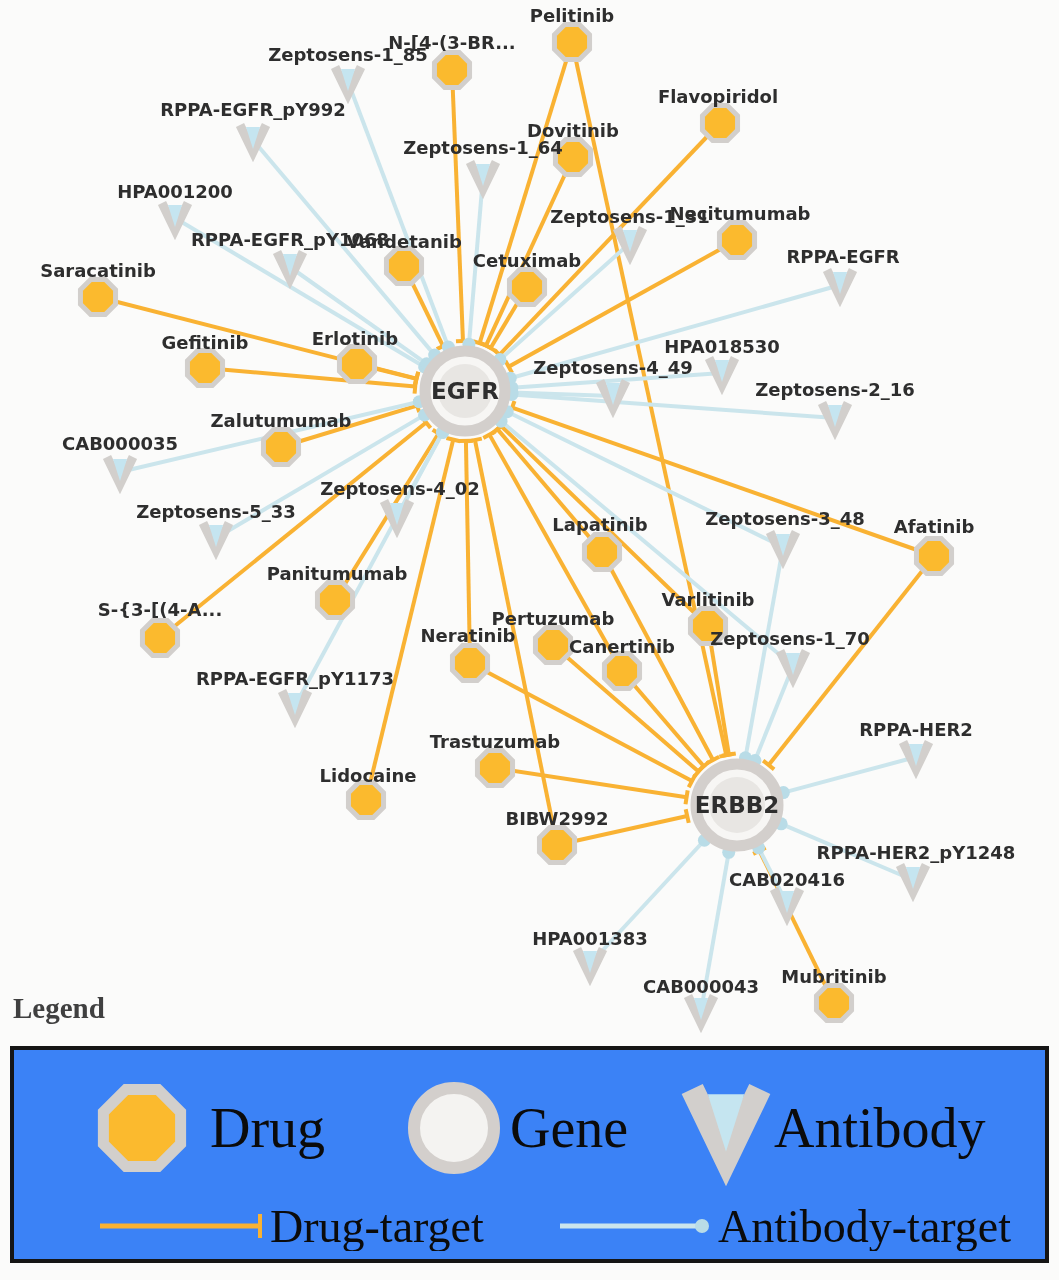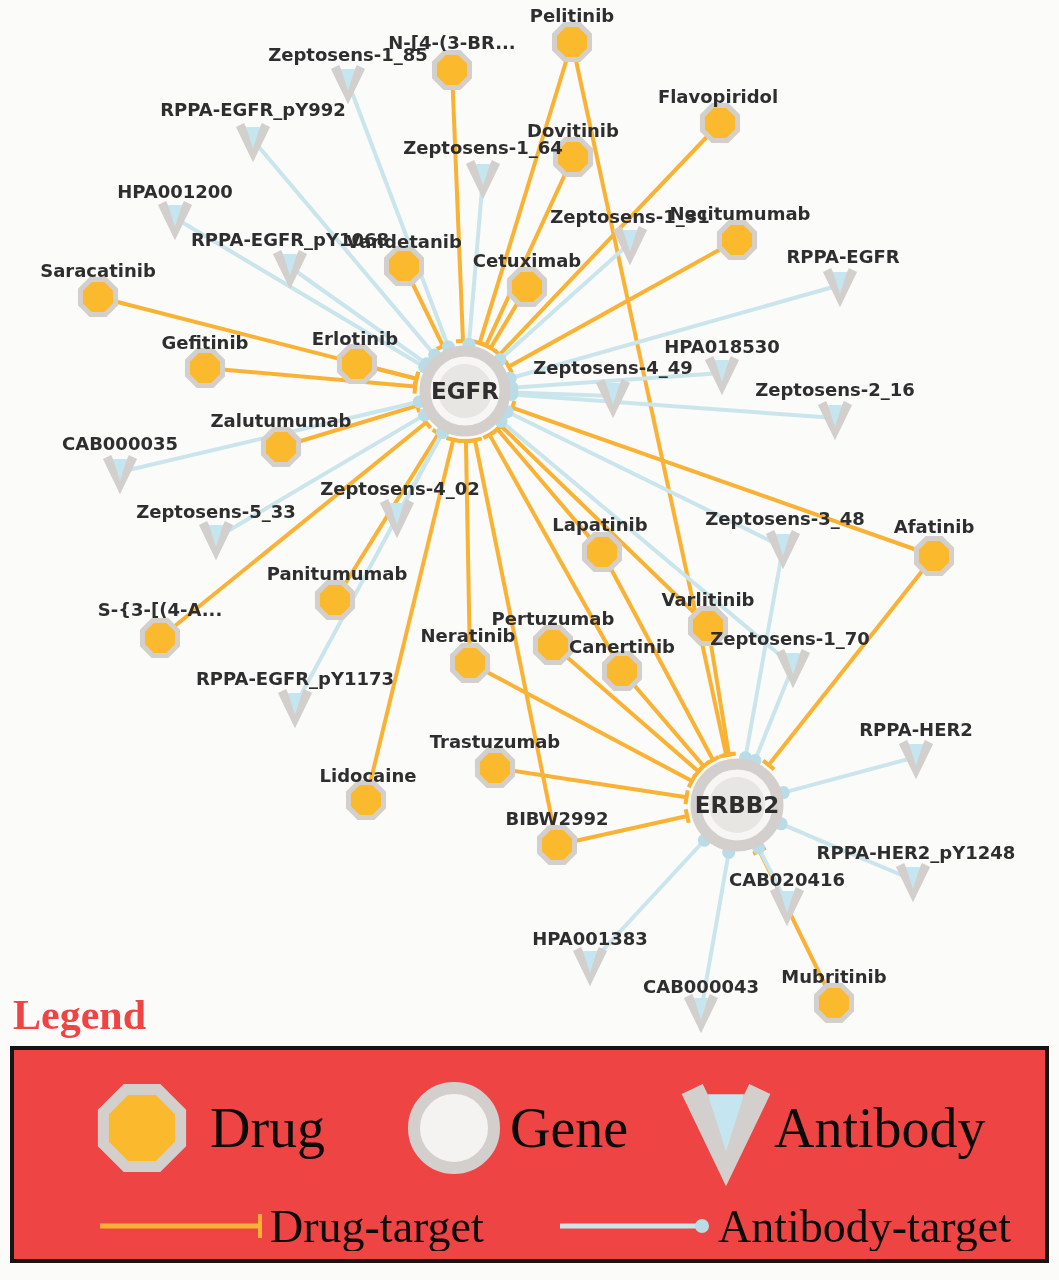--- a/index.html
+++ b/index.html
@@ -5,25 +5,25 @@
   html,body{margin:0;padding:0;}
   body{
     width:1059px;height:1280px;position:relative;overflow:hidden;
     background:#fbfbfa;
     font-family:"DejaVu Sans", sans-serif;
   }
   #network-svg{position:absolute;left:0;top:0;}
   #legend-title{
     position:absolute;left:13px;top:994px;
     font-family:"Liberation Serif", serif;
-    font-size:42px;font-weight:bold;color:#ef4444;line-height:1.0;
+    font-size:29px;font-weight:bold;color:#404040;line-height:1.0;
   }
   #legend-box{
     position:absolute;left:10px;top:1046px;width:1031px;height:209px;
-    border:4px solid #151515;background:#ef4444;
+    border:4px solid #151515;background:#3b82f6;
   }
   #legend-box svg{display:block;}
   .net-label{font-weight:bold;}
 </style>
 </head>
 <body>
 
 <svg id="network-svg" width="1059" height="1040" viewBox="0 0 1059 1040">
     <g>
       <line x1="572" y1="42" x2="479.6561591788631" y2="343.1962658558578" stroke="#f9b233" stroke-width="4"></line>

